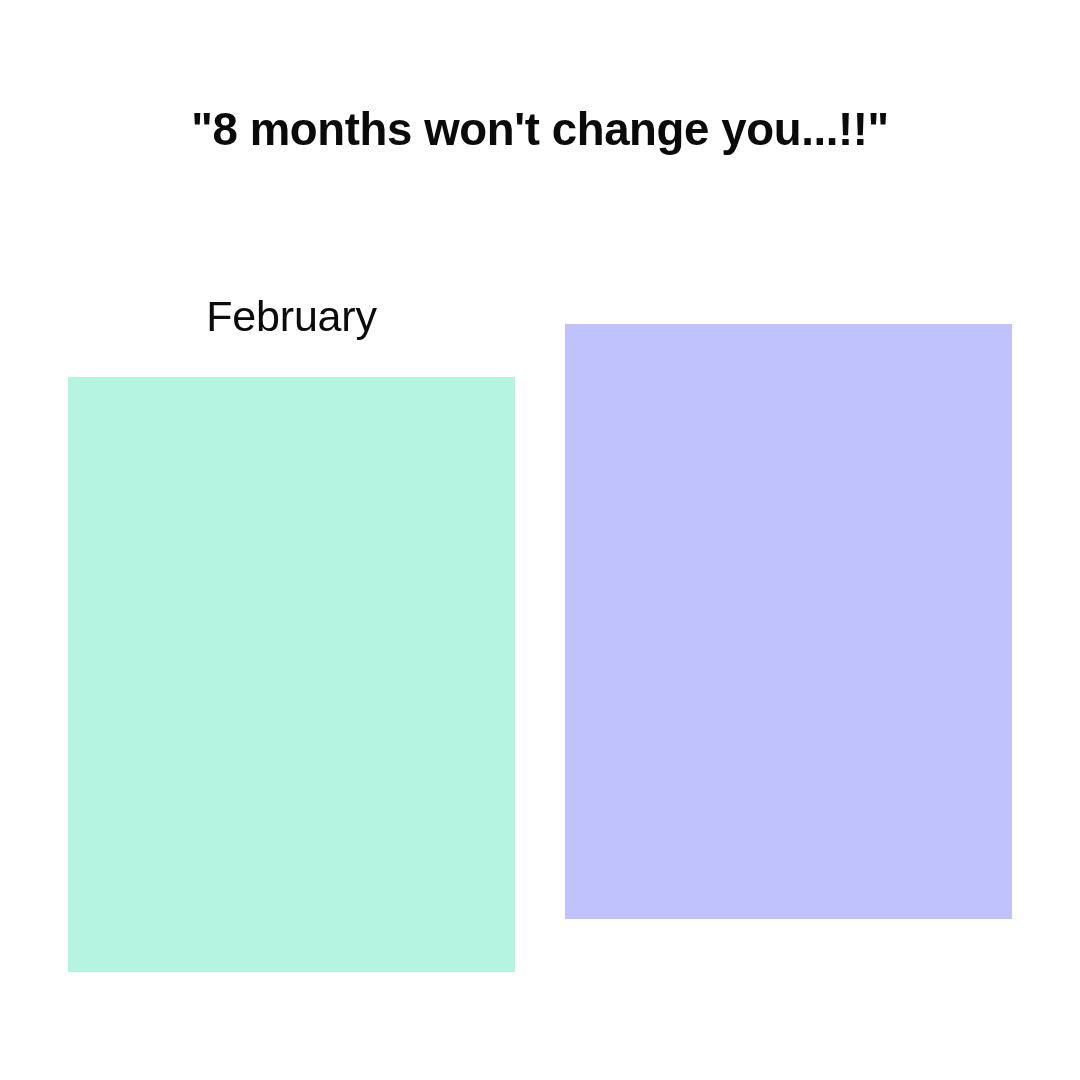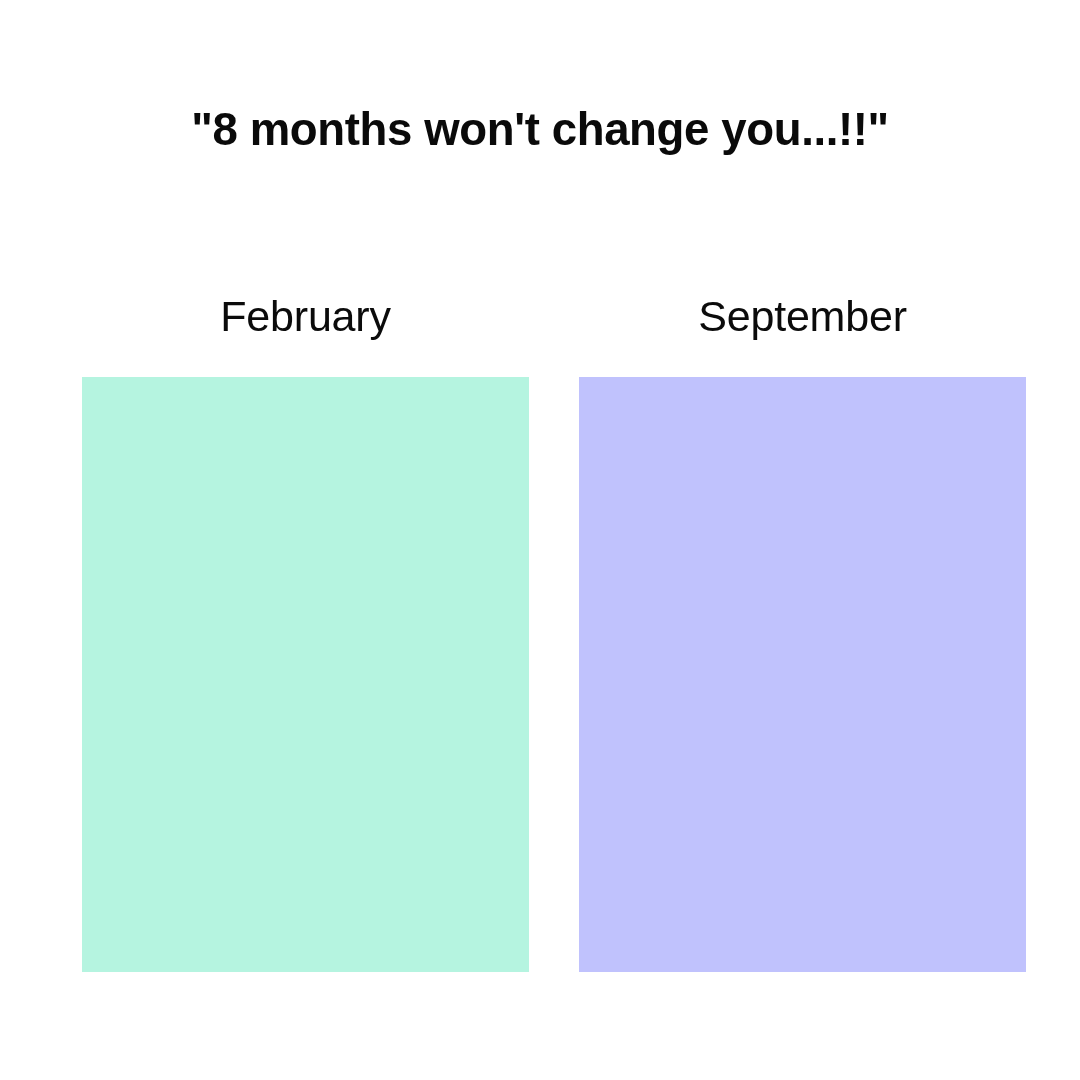--- a/index.html
+++ b/index.html
@@ -43,21 +43,20 @@
   
   .compare-row {
     position: absolute;
     left: 68px;
     top: 290px;
     width: 944px;
     display: flex;
     flex-direction: row;
     justify-content: space-between;
     align-items: flex-start;
-    margin-left: 14px;
   }
 
   .compare-col {
     width: 447px;
     display: flex;
     flex-direction: column;
     align-items: center;
   }
 
   .panel-label {
@@ -90,19 +89,18 @@
   <div class="meme-title" style="color: rgb(10, 10, 10);">"8 months won't change you...!!"</div>
 
   <div class="compare-row">
 
     <div class="compare-col">
       <div class="panel-label">February</div>
       <div class="panel-image" style="background-color: rgb(181, 244, 224);"></div>
     </div>
 
     <div class="compare-col">
-      <div class="panel-label">September</div>
       <div class="panel-image" style="background-color: rgb(192, 194, 253);"></div>
     </div>
 
   </div>
 
 </div>
 
 </body></html>

